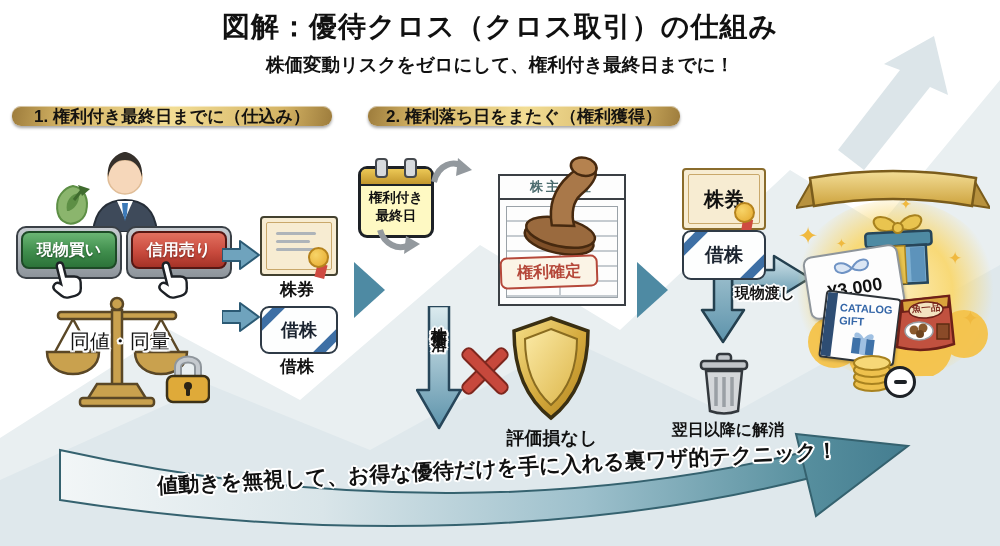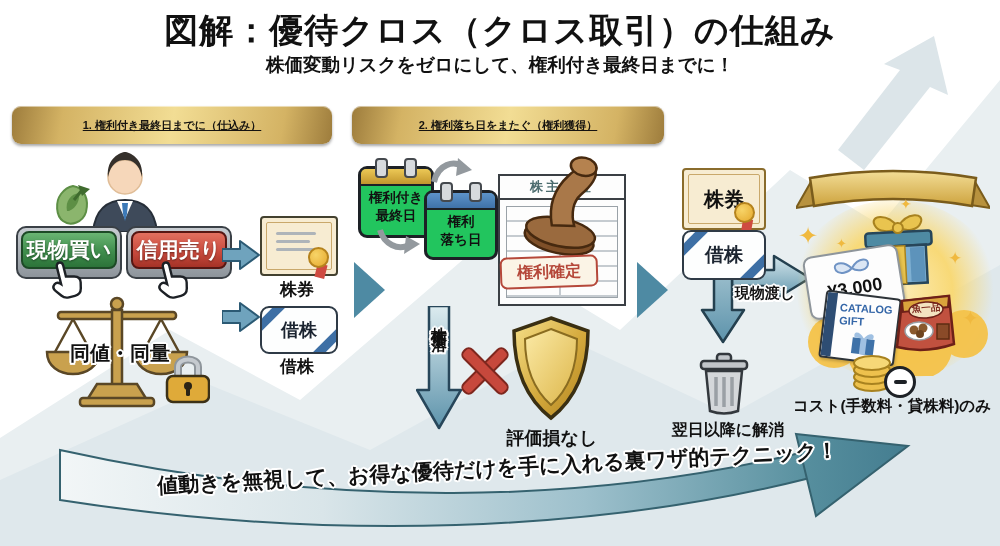--- a/index.html
+++ b/index.html
@@ -1,46 +1,46 @@
 <!DOCTYPE html>
 <html><head>
 <meta charset="utf-8">
 <style>
   html,body{margin:0;padding:0;background:#fff;}
   .canvas{position:relative;width:1000px;height:546px;background:#ffffff;overflow:hidden;
           font-family:"Liberation Sans","DejaVu Sans",sans-serif;color:#111;}
   .abs{position:absolute;}
   .center{display:flex;align-items:center;justify-content:center;text-align:center;}
-  .title{left:0;top:8px;width:1000px;font-size:34px;font-weight:900;letter-spacing:1px;}
+  .title{left:0;top:8px;width:1000px;font-size:28px;font-weight:900;letter-spacing:1px;}
   .subtitle{left:0;top:52px;width:1000px;font-size:18.5px;font-weight:800;}
-  .step-banner{height:38px;border-radius:9px;font-size:11px;font-weight:800;color:#151310;
+  .step-banner{height:20px;border-radius:9px;font-size:17px;font-weight:800;color:#151310;
       background:linear-gradient(100deg,#9d7c3c 0%,#d4b364 16%,#f2dd94 50%,#d4b364 84%,#9d7c3c 100%);
-      box-shadow:0 2px 3px rgba(0,0,0,.35), inset 0 1px 0 rgba(255,255,255,.5);text-decoration:underline;}
+      box-shadow:0 2px 3px rgba(0,0,0,.35), inset 0 1px 0 rgba(255,255,255,.5);}
   .outline-w{text-shadow:2px 0 0 #fff,-2px 0 0 #fff,0 2px 0 #fff,0 -2px 0 #fff,
       1.5px 1.5px 0 #fff,-1.5px 1.5px 0 #fff,1.5px -1.5px 0 #fff,-1.5px -1.5px 0 #fff;}
   
   .push-btn{border-radius:10px;background:linear-gradient(180deg,#c7ccd1,#8d949b);
       border:2px solid #3a4046;padding:3px 3px 8px 3px;}
-  .push-face{border-radius:8px;height:34px;font-size:21px;font-weight:800;color:#fff;
+  .push-face{border-radius:8px;height:34px;font-size:16px;font-weight:800;color:#fff;
       text-shadow:0 1px 2px rgba(0,0,0,.45);display:flex;align-items:center;justify-content:center;}
   .face-green{background:linear-gradient(180deg,#6ab573 0%,#3f8d4c 55%,#2c7339 100%);border:2px solid #1d4a26;}
   .face-red{background:linear-gradient(180deg,#e2705f 0%,#c94b3e 55%,#a53227 100%);border:2px solid #571713;}
   
   .cert{background:#f7ecd2;border:2.5px solid #43412f;border-radius:4px;}
   .cert-inner{position:absolute;left:4px;top:4px;right:4px;bottom:4px;border:1.5px solid #c9a86b;border-radius:2px;}
   .cert-line{position:absolute;height:2.5px;background:#aeb4b9;border-radius:2px;}
   .seal{position:absolute;width:17px;height:17px;border-radius:50%;
       background:radial-gradient(circle at 35% 35%,#f7d468,#e5a92d);border:2px solid #b5831d;}
   .seal-tails{position:absolute;width:10px;height:14px;background:#cf4b41;}
   
   .bcard{background:#fdfefe;border:2.5px solid #2e3a46;border-radius:9px;overflow:hidden;
       font-weight:800;color:#1b2430;}
   .stripe{position:absolute;width:46px;height:9px;background:#3d6fa5;}
   
-  .calendar{background:#22c55e;border:3px solid #1d2126;border-radius:9px;}
+  .calendar{background:#fef9c3;border:3px solid #1d2126;border-radius:9px;}
   .cal-head{height:15px;border-bottom:2.5px solid #1d2126;border-radius:5px 5px 0 0;}
   .head-gold{background:linear-gradient(180deg,#ecc856,#c2962c);}
   .head-blue{background:linear-gradient(180deg,#5d93c9,#3f72a8);}
   .ring{position:absolute;top:-11px;width:9px;height:16px;background:#d7dadd;border:2px solid #45494e;border-radius:4px;}
   .cal-text{position:absolute;left:0;right:0;top:20px;font-size:13.5px;font-weight:800;line-height:1.3;text-align:center;}
   
   .ledger{background:#fdfdfd;border:2.5px solid #3a3f44;}
   .ledger-head{height:22px;border-bottom:2px solid #3a3f44;display:flex;align-items:center;justify-content:center;
       font-size:13px;font-weight:800;letter-spacing:3px;color:#4b6b6e;}
   .ledger-grid{position:absolute;left:6px;right:6px;top:30px;bottom:6px;border:1.5px solid #9aa2a8;
@@ -69,21 +69,21 @@
   <svg class="abs" style="left:0;top:0" width="1000" height="546">
     <polygon points="0,546 0,438 170,330 300,400 480,245 620,330 790,170 880,225 1000,80 1000,546" fill="#e9eff1"></polygon>
     <polygon points="0,546 0,480 210,385 370,450 570,340 730,415 1000,265 1000,546" fill="#dfe8ec"></polygon>
     <polygon points="838,150 900,70 884,64 934,36 948,95 930,87 864,170" fill="#dce5e9"></polygon>
   </svg>
 
   <div class="abs center title">図解：優待クロス（クロス取引）の仕組み</div>
   <div class="abs center subtitle">株価変動リスクをゼロにして、権利付き最終日までに！</div>
 
   <div class="abs center step-banner" style="left:12px;top:106px;width:320px">1. 権利付き最終日までに（仕込み）</div>
-  <div class="abs center step-banner" style="left:352px;top:106px;width:312px">2. 権利落ち日をまたぐ（権利獲得）</div>
+  <div class="abs center step-banner" style="left:368px;top:106px;width:312px">2. 権利落ち日をまたぐ（権利獲得）</div>
 
   <svg class="abs" style="left:86px;top:146px" width="78" height="86" viewBox="0 0 78 86">
     <path d="M7,86 C9,64 21,54 39,54 C57,54 69,64 71,86 Z" fill="#3e4a5a" stroke="#262e38" stroke-width="2"></path>
     <polygon points="31,55 47,55 39,73" fill="#ffffff"></polygon>
     <polygon points="36,57 42,57 41,68 39,75 37,68" fill="#3d7ab8"></polygon>
     <circle cx="39" cy="31" r="17" fill="#f6d7ba" stroke="#e0bd97" stroke-width="1.5"></circle>
     <path d="M22,31 C20,12 35,6 39,6 C43,6 58,12 56,31 C53,18 47,14 39,14 C31,14 25,18 22,31 Z" fill="#35302b"></path>
   </svg>
   <svg class="abs" style="left:52px;top:180px" width="42" height="50" viewBox="0 0 42 50">
     <path d="M21,6 C33,8 37,20 34,32 C31,42 19,47 11,41 C4,36 3,22 9,14 C12,10 16,7 21,6 Z" fill="#8bb56d" stroke="#5d8f45" stroke-width="2"></path>
@@ -136,21 +136,21 @@
       <rect x="70" y="22" width="10" height="76"></rect>
       <path d="M45,112 L105,112 L95,96 L55,96 Z"></path>
       <rect x="38" y="110" width="74" height="8" rx="3"></rect>
     </g>
     <path d="M31,31 L13,64 M31,31 L49,64 M119,31 L101,64 M119,31 L137,64" stroke="#5a4726" stroke-width="2.5" fill="none"></path>
     <g fill="#c9a14e" stroke="#5a4726" stroke-width="2.5">
       <path d="M5,64 L57,64 C57,78 45,86 31,86 C17,86 5,78 5,64 Z"></path>
       <path d="M93,64 L145,64 C145,78 133,86 119,86 C105,86 93,78 93,64 Z"></path>
     </g>
   </svg>
-  <div class="abs center caption outline-w" style="left:30px;top:340px;width:180px;font-size:20px;font-weight:700">同値・同量</div>
+  <div class="abs center caption outline-w" style="left:30px;top:328px;width:180px;font-size:20px;font-weight:400">同値・同量</div>
   <svg class="abs" style="left:164px;top:350px" width="46" height="54" viewBox="0 0 46 54">
     <path d="M14,28 V17 C14,7 34,7 34,17 V28" stroke="#8f969c" stroke-width="8" fill="none"></path>
     <path d="M14,28 V17 C14,7 34,7 34,17 V28" stroke="#c5cacf" stroke-width="4" fill="none"></path>
     <rect x="3" y="26" width="42" height="26" rx="6" fill="#dfaa39" stroke="#3c3117" stroke-width="2.5"></rect>
     <circle cx="24" cy="36" r="4" fill="#2b2416"></circle>
     <rect x="22" y="38" width="4" height="8" rx="1.5" fill="#2b2416"></rect>
   </svg>
 
   <svg class="abs" style="left:354px;top:262px" width="32" height="56" viewBox="0 0 32 56">
     <polygon points="0,0 31,28 0,56" fill="#4e8aa3"></polygon>
@@ -159,29 +159,20 @@
     <polygon points="0,0 31,28 0,56" fill="#4e8aa3"></polygon>
   </svg>
 
   <div class="abs calendar" style="left:358px;top:166px;width:70px;height:66px">
     <div class="cal-head head-gold"></div>
     <div class="ring" style="left:14px"></div>
     <div class="ring" style="right:14px"></div>
     <div class="cal-text">
       <div>権利付き</div>
       <div>最終日</div>
-    </div>
-  </div>
-  <div class="abs calendar" style="left:424px;top:190px;width:68px;height:64px">
-    <div class="cal-head head-blue"></div>
-    <div class="ring" style="left:13px"></div>
-    <div class="ring" style="right:13px"></div>
-    <div class="cal-text">
-      <div>権利</div>
-      <div>落ち日</div>
     </div>
   </div>
   <svg class="abs" style="left:430px;top:156px" width="42" height="32" viewBox="0 0 42 32">
     <path d="M4,26 C8,8 24,4 33,11" stroke="#93999e" stroke-width="6" fill="none"></path>
     <polygon points="28,2 42,14 26,20" fill="#93999e"></polygon>
   </svg>
   <svg class="abs" style="left:376px;top:226px" width="44" height="30" viewBox="0 0 44 30">
     <path d="M4,4 C8,18 22,25 33,19" stroke="#93999e" stroke-width="6" fill="none"></path>
     <polygon points="30,10 44,18 28,28" fill="#93999e"></polygon>
   </svg>
@@ -345,21 +336,20 @@
     <g fill="#eec14d" stroke="#a8821f" stroke-width="2">
       <ellipse cx="22" cy="36" rx="18" ry="7"></ellipse>
       <ellipse cx="22" cy="29" rx="18" ry="7"></ellipse>
       <ellipse cx="22" cy="22" rx="18" ry="7"></ellipse>
       <ellipse cx="22" cy="15" rx="18" ry="7" fill="#f6d877"></ellipse>
     </g>
   </svg>
   <div class="abs minus-badge" style="left:884px;top:366px">
     <div class="minus-bar"></div>
   </div>
-  <div class="abs center caption" style="left:788px;top:396px;width:208px;font-size:15.5px">コスト(手数料・貸株料)のみ</div>
 
   <svg class="abs" style="left:0;top:400px" width="1000" height="146" viewBox="0 0 1000 146">
     <defs>
       <linearGradient id="bandG" x1="0" y1="0" x2="1" y2="0">
         <stop offset="0" stop-color="#f2f6f7"></stop>
           <stop offset=".35" stop-color="#d9e5e9"></stop>
         <stop offset=".7" stop-color="#9dc0cc"></stop>
           <stop offset="1" stop-color="#58909f"></stop>
       </linearGradient>
       <linearGradient id="headG" x1="0" y1="0" x2="1" y2="0">

